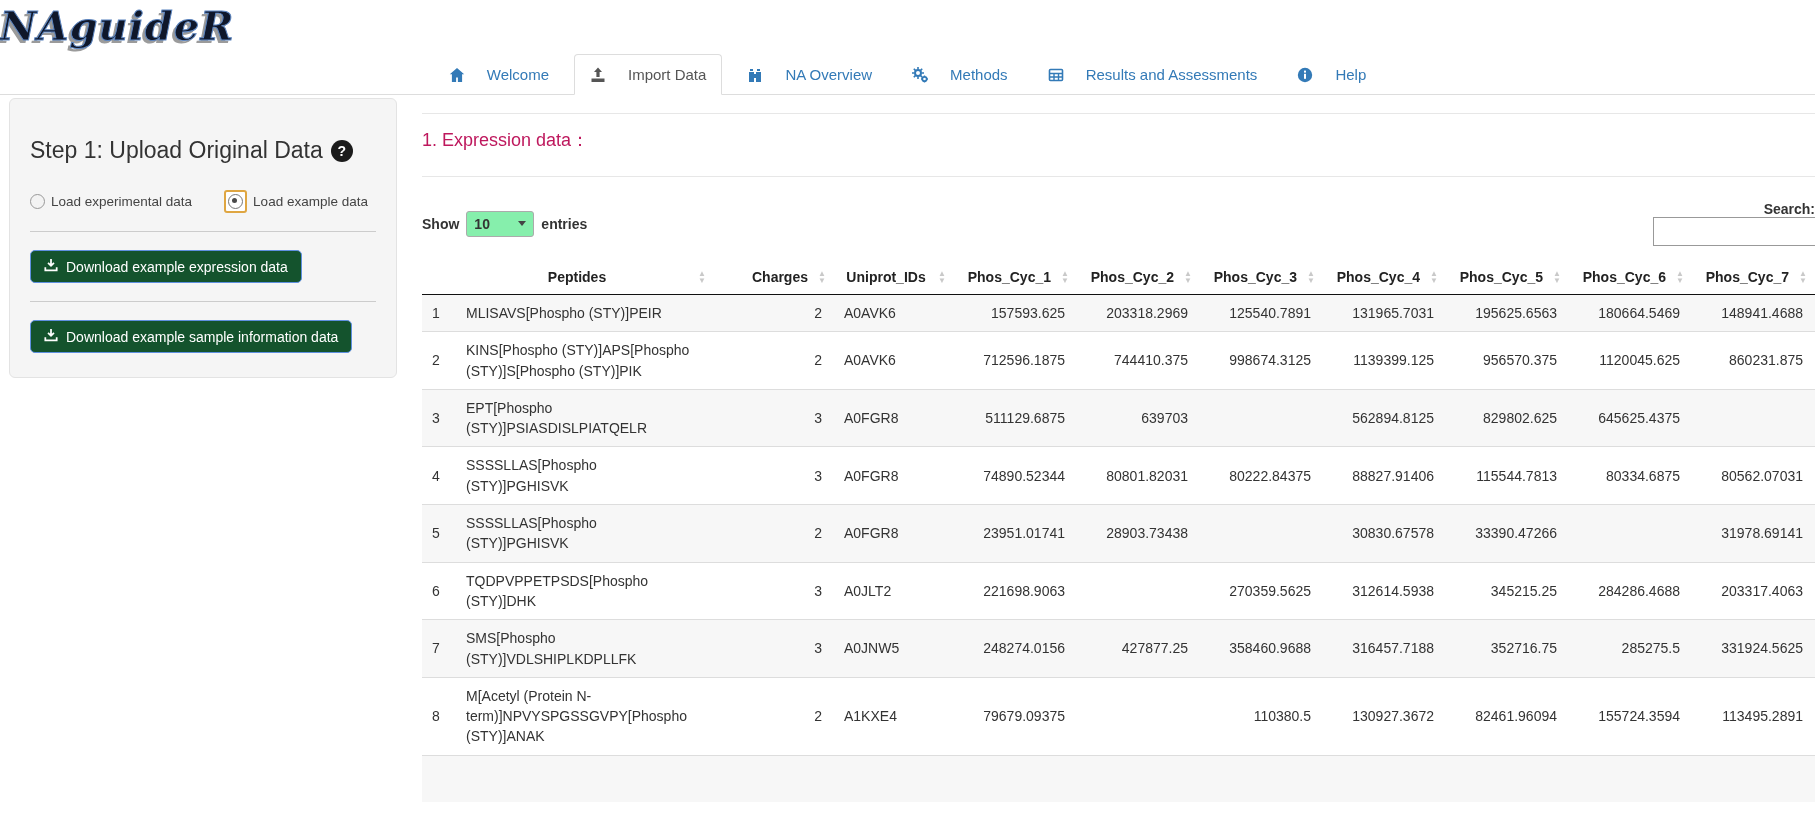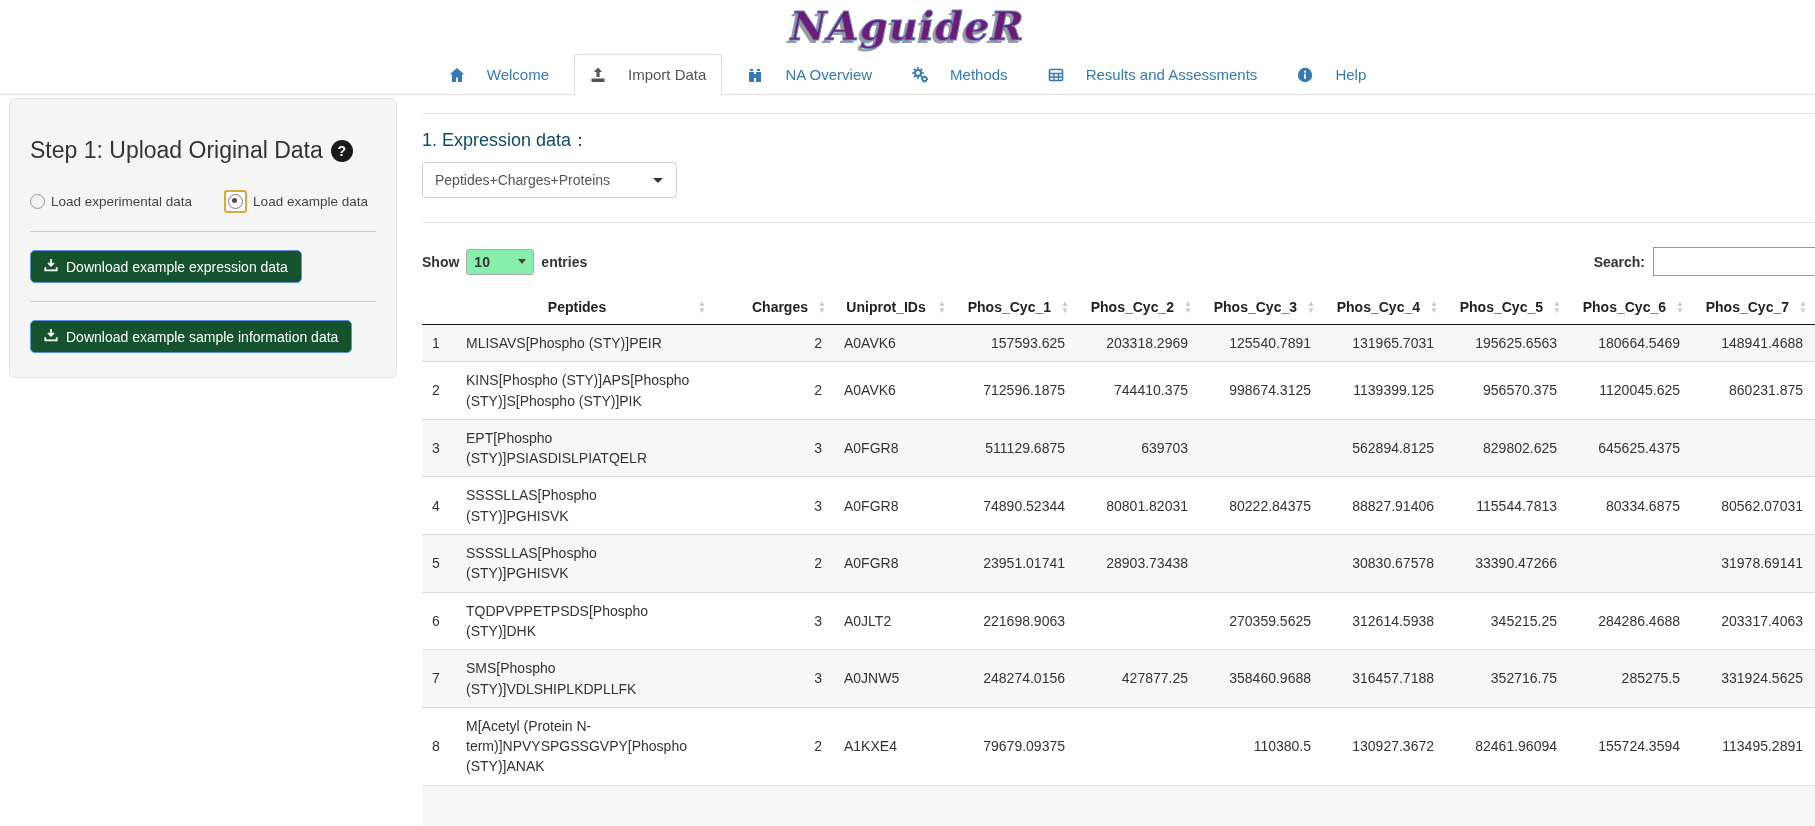--- a/index.html
+++ b/index.html
@@ -3,23 +3,23 @@
 <meta charset="utf-8">
 <style>
   html,body{margin:0;padding:0}
   body{
     width:1815px;height:826px;overflow:hidden;position:relative;
     background:#fff;color:#333;
     font-family:"Liberation Sans","DejaVu Sans",sans-serif;font-size:14px;
   }
   
   .logo{
-    text-align:center;margin:4px 0 0;line-height:44px;
+    margin:4px 0 0;line-height:44px;
     font-family:"DejaVu Serif",serif;font-style:italic;font-weight:bold;
-    font-size:40px;color:#701a75;letter-spacing:1px;
+    font-size:40px;color:#0f172a;letter-spacing:1px;
     -webkit-text-stroke:1px #5c85c0;
     text-shadow:-3px 3px 0 rgba(130,130,130,.8);
   }
   
   .tabbar{border-bottom:1px solid #ddd;margin-top:6px;}
   .tabbar ul{list-style:none;margin:0;padding:0;display:flex;justify-content:center;}
   .tabbar li{
     display:flex;align-items:center;gap:22px;
     padding:11px 15px;margin:0 5px -1px 5px;cursor:pointer;
     color:#337ab7;font-size:15px;white-space:nowrap;
@@ -61,21 +61,21 @@
   .sidebar hr{border:none;border-top:1px solid #ccc;margin:18px 0;}
   .btn{
     display:inline-flex;align-items:center;gap:8px;border:1px solid #5f90e0;
     background:#14532d;color:#fff;font-size:14px;padding:7px 13px;
     border-radius:5px;cursor:pointer;font-family:inherit;
   }
   .btn svg{width:14px;height:14px;}
   
   .main{flex:1;margin-left:25px;min-width:0;}
   .main .top-hr{border:none;border-top:1px solid #e7e7e7;margin:18px 0 0;}
-  .section-title{font-size:18px;font-weight:500;color:#0c4a6e;margin:14px 0 10px;}
+  .section-title{font-size:18px;font-weight:500;color:#be185d;margin:14px 0 10px;}
   .col-types-label{font-weight:bold;font-size:14px;margin:0 0 9px;}
   .select-box{
     position:relative;width:255px;box-sizing:border-box;
     border:1px solid #ccc;border-radius:4px;background:#fff;color:#555;
     padding:9px 30px 9px 12px;font-size:14px;cursor:pointer;
   }
   .select-box .caret{
     position:absolute;right:13px;top:50%;margin-top:-2px;
     width:0;height:0;border-left:5px solid transparent;border-right:5px solid transparent;
     border-top:5px solid #333;
@@ -86,21 +86,21 @@
   .dt-length{display:flex;align-items:center;gap:7px;font-weight:bold;color:#333;}
   .mini-select{
     display:inline-flex;align-items:center;justify-content:space-between;
     width:52px;border:1px solid #ababab;border-radius:3px;background:#86efac;
     padding:4px 7px;font-weight:bold;cursor:pointer;
   }
   .mini-caret{
     width:0;height:0;border-left:4px solid transparent;border-right:4px solid transparent;
     border-top:5px solid #444;margin-left:6px;
   }
-  .dt-search{display:flex;align-items:center;font-weight:bold;color:#333;}
+  .dt-search{display:flex;align-items:flex-end;font-weight:bold;color:#333;flex-direction:column;}
   .dt-search input{
     margin-left:8px;margin-right:-12px;width:160px;height:27px;
     border:1px solid #999;background:#fff;font-family:inherit;font-size:14px;padding:0 6px;
   }
   
   table.dt{width:100%;border-collapse:collapse;margin-top:14px;font-size:14px;}
   table.dt thead th{
     position:relative;font-weight:bold;color:#222;
     padding:9px 26px 9px 10px;border-bottom:1px solid #111;white-space:nowrap;
   }
@@ -227,24 +227,20 @@
               <path stroke-width="2" d="M1.5 10.5V14h13v-3.5"></path>
             </svg>
         </span>
         <span>Download example sample information data</span>
       </button>
     </aside>
 
     <main class="main">
       <hr class="top-hr">
       <div class="section-title">1. Expression data：</div>
-      <div class="select-box">
-        <span>Peptides+Charges+Proteins</span>
-        <span class="caret"></span>
-      </div>
       <hr class="mid-hr">
 
       <div class="dt-controls">
         <div class="dt-length">
           <span>Show</span>
           <span class="mini-select">
             <span>10</span>
             <span class="mini-caret"></span>
           </span>
           <span>entries</span>

